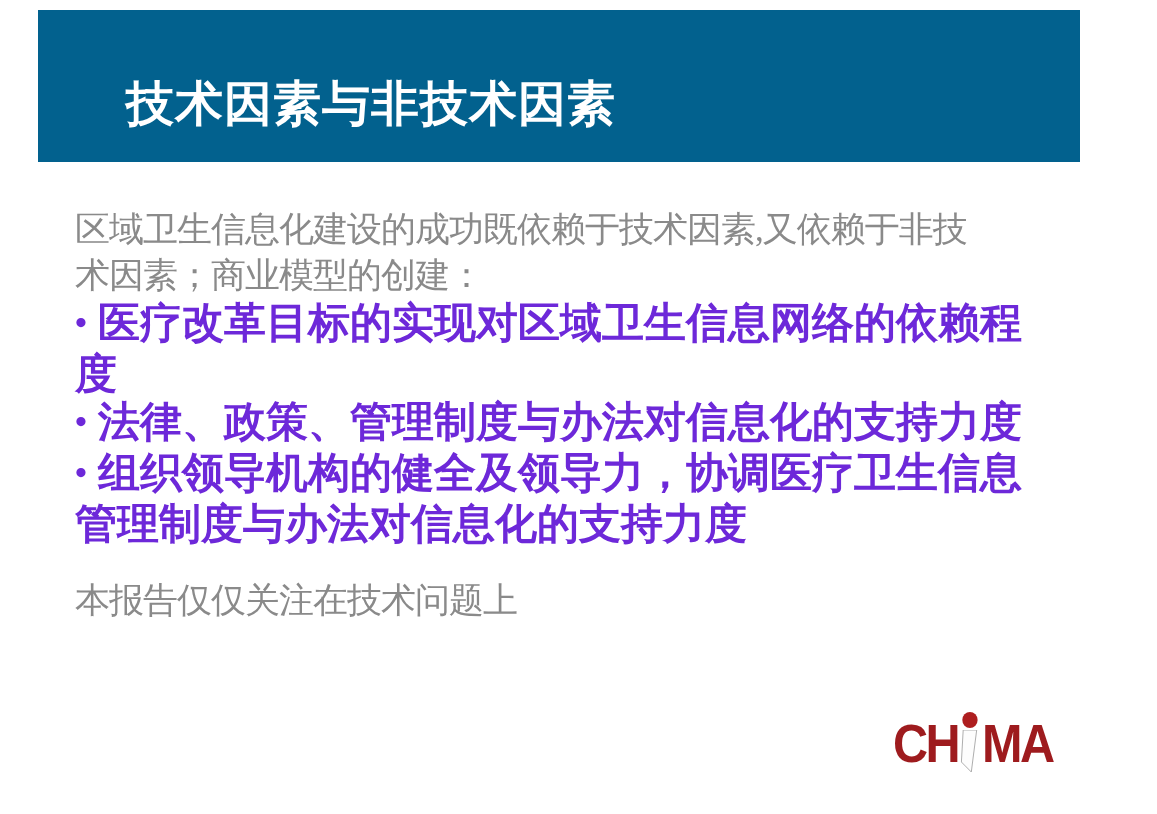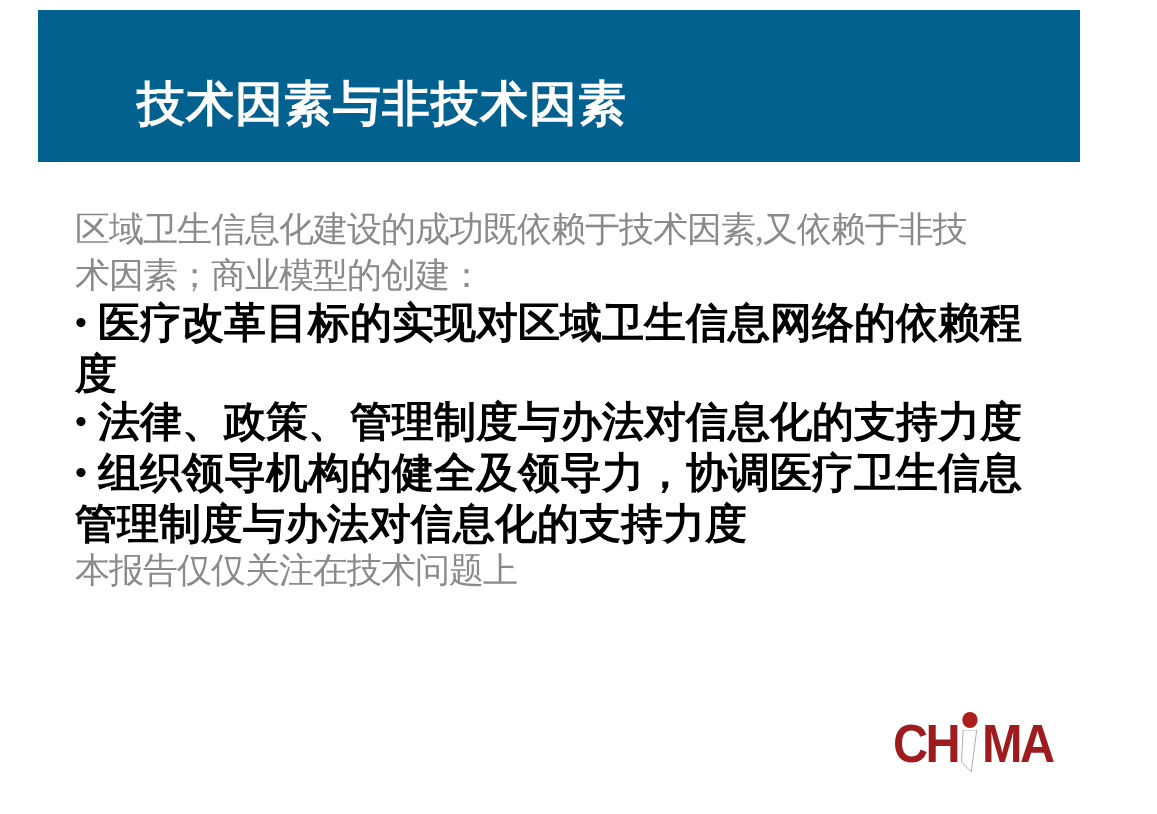--- a/index.html
+++ b/index.html
@@ -28,21 +28,21 @@
     width: 1042px;
     height: 152px;
     background: #02618E;
     box-sizing: border-box;
     display: flex;
     align-items: center;
     padding-left: 84px;
     padding-top: 36px;
   }
   .slide-title {
-    margin: 15px;
+    margin: 4px;
     color: #ffffff;
     font-size: 48px;
     line-height: 48px;
     font-weight: bold;
     letter-spacing: 1px;
     white-space: nowrap;
   }
 
   
   .content {
@@ -54,34 +54,34 @@
   .line { white-space: nowrap; }
   .gray-line {
     font-size: 35px;
     line-height: 46px;
     color: #8A8A8A;
     letter-spacing: -1px;
   }
   .black-line {
     font-size: 42px;
     line-height: 48px;
-    color: #000000;
+    color: #6d28d9;
     font-weight: bold;
   }
   .bullet {
     display: inline-block;
     width: 23px;
     font-size: 34px;
     transform: translateY(-3px);
   }
   .latin {
     font-family: "Liberation Sans", "DejaVu Sans", sans-serif;
     font-size: 40px;
   }
-  .note-line { }
+  .note-line { margin-top: 30px; }
 
   
   .logo {
     position: absolute;
     left: 893px;
     top: 710px;
     height: 62px;
     display: flex;
     align-items: flex-end;
     transform: scaleX(0.9);

